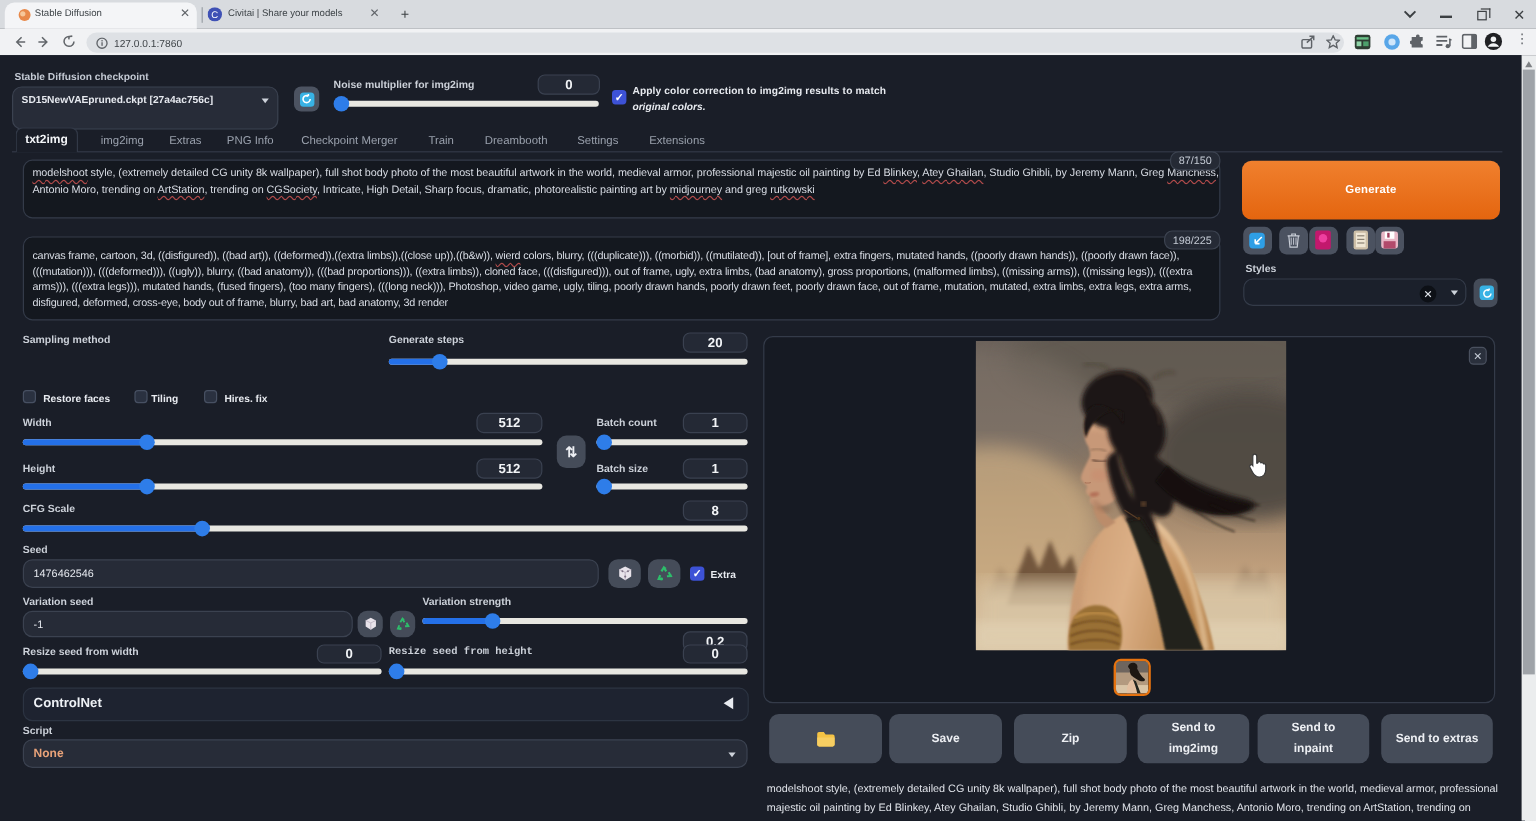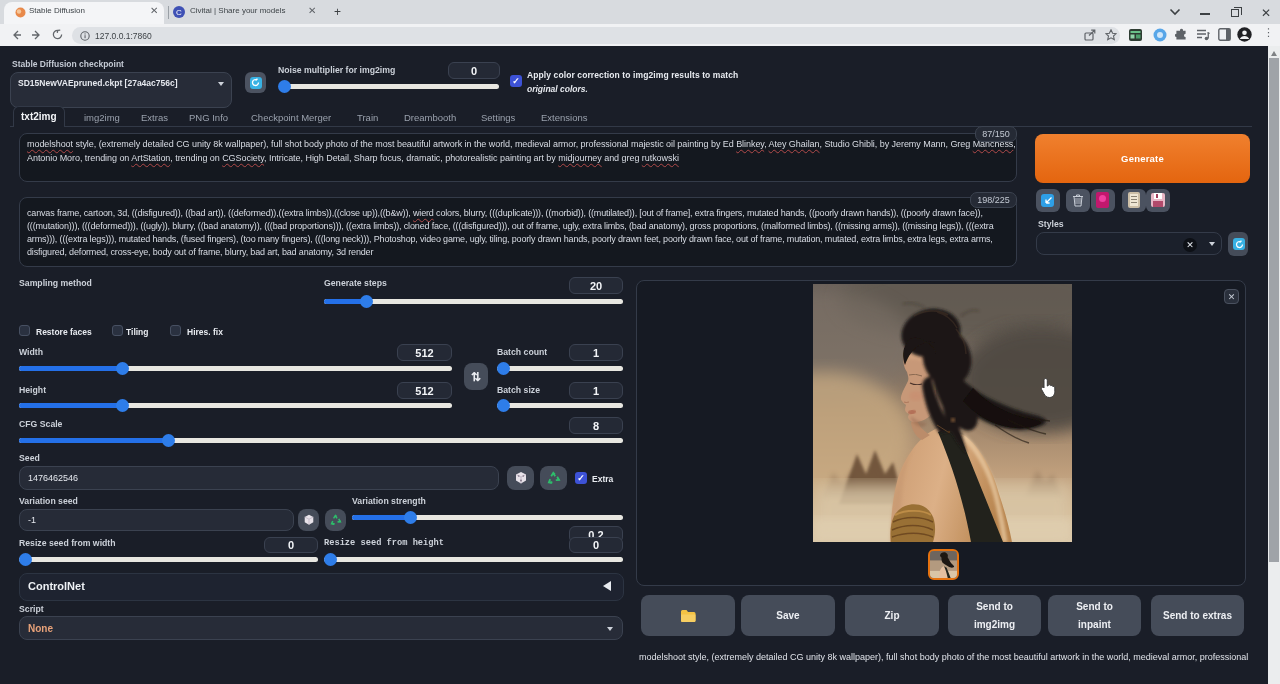--- a/index.html
+++ b/index.html
@@ -440,17 +440,18 @@
         <path d="M1 5.5 h14.5 v6 a1.5 1.5 0 0 1 -1.5 1.5 h-11.5 a1.5 1.5 0 0 1 -1.5 -1.5 z" fill="#f7ce62"></path>
       </svg>
     </div>
   <div class="abs gbtn" style="left:741px; top:595px; width:94px; height:41px; font-size:10px;">Save</div>
   <div class="abs gbtn" style="left:845px; top:595px; width:94px; height:41px; font-size:10px;">Zip</div>
   <div class="abs gbtn" style="left:948px; top:595px; width:93px; height:41px; font-size:10px; line-height:1.75;">Send to<br>img2img</div>
   <div class="abs gbtn" style="left:1048px; top:595px; width:93px; height:41px; font-size:10px; line-height:1.75;">Send to<br>inpaint</div>
   <div class="abs gbtn" style="left:1151px; top:595px; width:93px; height:41px; font-size:10px;">Send to extras</div>
 
   <div class="abs" style="left:639px; top:652px; font-size:9px; color:#dfe2e8; white-space:nowrap;">modelshoot style, (extremely detailed CG unity 8k wallpaper), full shot body photo of the most beautiful artwork in the world, medieval armor, professional</div>
+  <div class="abs" style="left:639px; top:668px; font-size:9px; color:#dfe2e8; white-space:nowrap;">majestic oil painting by Ed Blinkey, Atey Ghailan, Studio Ghibli, by Jeremy Mann, Greg Manchess, Antonio Moro, trending on ArtStation, trending on</div>
 
   <div class="abs" style="left:1268px; top:46px; width:12px; height:638px; background:#ebedee;"></div>
   <div class="abs" style="left:1269px; top:58px; width:10px; height:504px; background:#9fa3a8;"></div>
   <div class="abs" style="left:1271px; top:51px; width:0; height:0; border-left:3.5px solid transparent; border-right:3.5px solid transparent; border-bottom:5px solid #7e8184;"></div>
 </div>
 
 </body></html>

